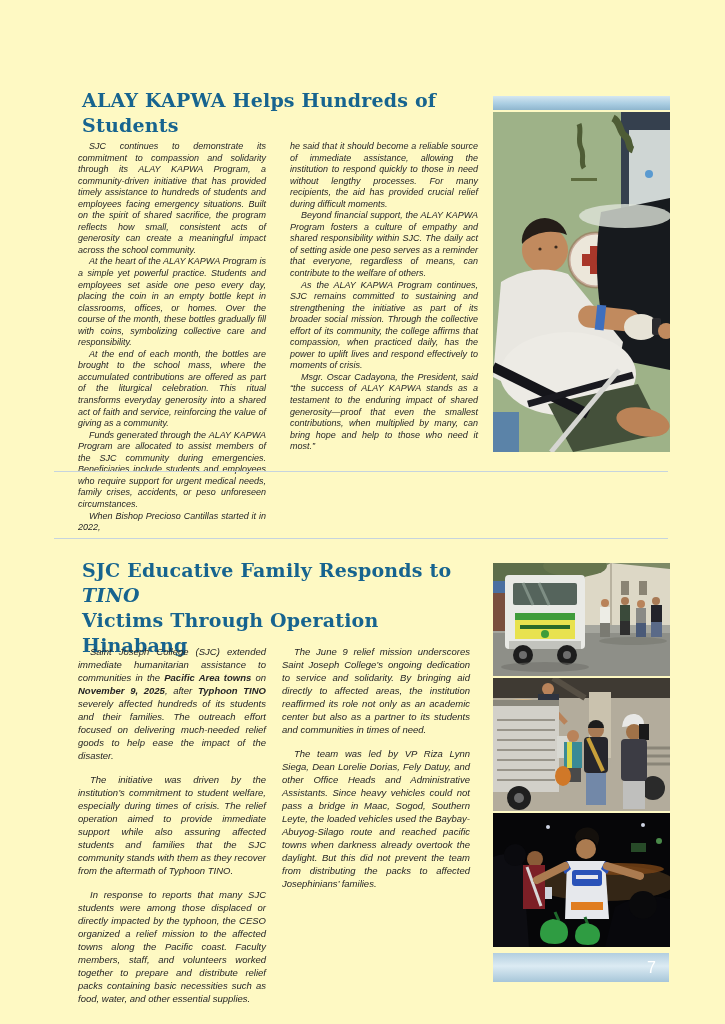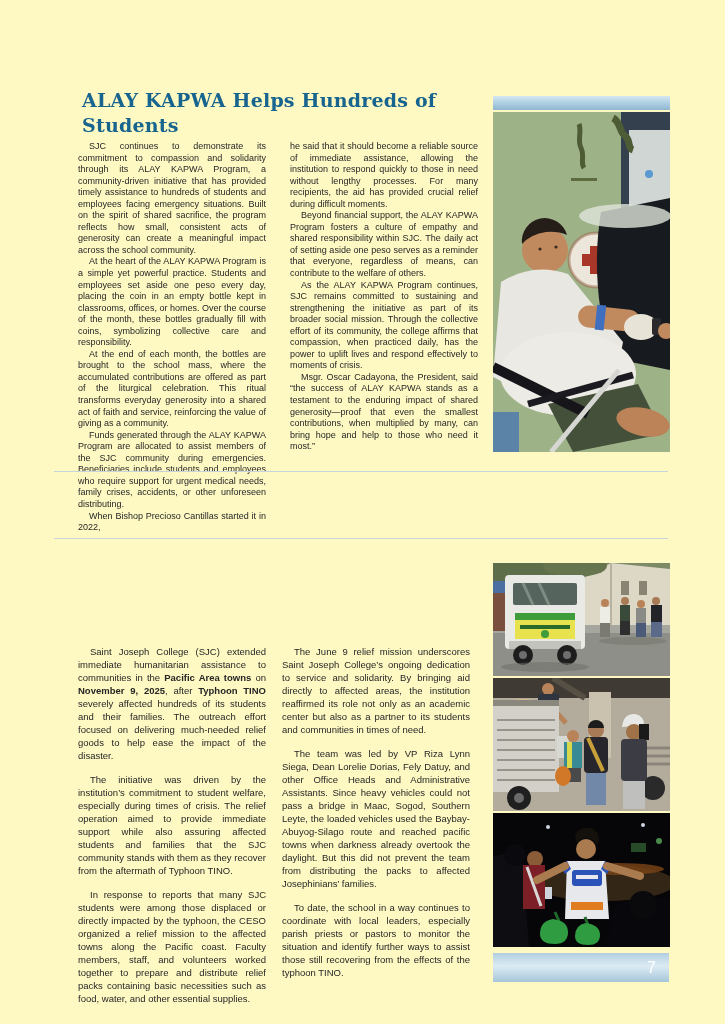--- a/index.html
+++ b/index.html
@@ -1,21 +1,21 @@
 <!DOCTYPE html>
 <html><head>
 <meta charset="utf-8">
 <style>
   html,body{margin:0;padding:0;background:#ffffff;}
   .page{position:relative;width:725px;height:1024px;background:#fef9c3;overflow:hidden;
         font-family:"Liberation Sans",sans-serif;color:#262626;}
   .a-title{position:absolute;font-family:"DejaVu Serif",serif;font-weight:bold;
            color:#17648f;font-size:19px;line-height:25px;letter-spacing:.2px;}
   .cols{position:absolute;display:flex;}
-  .col{text-align:justify;}
+  .col{text-align:justify;font-style:italic;}
   .art1 .col{width:195px;font-size:9px;line-height:11.55px;}
   .art1 .col+.col{margin-left:24px;}
   .art1 .col p{margin:0;text-indent:11px;}
   .no-first-indent p:first-child{text-indent:0;}
   .art2 .col{width:188px;font-size:9.5px;line-height:13px;}
   .art2 .col+.col{margin-left:16px;}
   .art2 .col p{margin:0 0 11px;text-indent:12px;}
   .divider{position:absolute;height:1px;background:#c6d4de;}
   .quote{position:absolute;font-style:italic;color:#2d7ab2;font-size:13.5px;line-height:20.5px;}
   .photo{position:absolute;overflow:hidden;background:#888;}
@@ -33,21 +33,21 @@
 
   <div class="a-title" style="left:82px;top:88px;width:405px;">
     <div>ALAY KAPWA Helps Hundreds of Students</div>
   </div>
 
   <div class="cols art1" style="left:78px;top:141px;width:400px;">
     <div class="col">
         <p>SJC continues to demonstrate its commitment to compassion and solidarity through its ALAY KAPWA Program, a community-driven initiative that has provided timely assistance to hundreds of students and employees facing emergency situations. Built on the spirit of shared sacrifice, the program reflects how small, consistent acts of generosity can create a meaningful impact across the school community.</p>
         <p>At the heart of the ALAY KAPWA Program is a simple yet powerful practice. Students and employees set aside one peso every day, placing the coin in an empty bottle kept in classrooms, offices, or homes. Over the course of the month, these bottles gradually fill with coins, symbolizing collective care and responsibility.</p>
         <p>At the end of each month, the bottles are brought to the school mass, where the accumulated contributions are offered as part of the liturgical celebration. This ritual transforms everyday generosity into a shared act of faith and service, reinforcing the value of giving as a community.</p>
-        <p>Funds generated through the ALAY KAPWA Program are allocated to assist members of the SJC community during emergencies. Beneficiaries include students and employees who require support for urgent medical needs, family crises, accidents, or other unforeseen distributing.</p>
+        <p>Funds generated through the ALAY KAPWA Program are allocated to assist members of the SJC community during emergencies. Beneficiaries include students and employees who require support for urgent medical needs, family crises, accidents, or peso unforeseen circumstances.</p>
         <p>When Bishop Precioso Cantillas started it in 2022,</p>
       </div>
     <div class="col no-first-indent">
         <p>he said that it should become a reliable source of immediate assistance, allowing the institution to respond quickly to those in need without lengthy processes. For many recipients, the aid has provided crucial relief during difficult moments.</p>
         <p>Beyond financial support, the ALAY KAPWA Program fosters a culture of empathy and shared responsibility within SJC. The daily act of setting aside one peso serves as a reminder that everyone, regardless of means, can contribute to the welfare of others.</p>
         <p>As the ALAY KAPWA Program continues, SJC remains committed to sustaining and strengthening the initiative as part of its broader social mission. Through the collective effort of its community, the college affirms that compassion, when practiced daily, has the power to uplift lives and respond effectively to moments of crisis.</p>
         <p>Msgr. Oscar Cadayona, the President, said “the success of ALAY KAPWA stands as a testament to the enduring impact of shared generosity—proof that even the smallest contributions, when multiplied by many, can bring hope and help to those who need it most.”</p>
       </div>
   </div>
 
@@ -88,31 +88,34 @@
       <path d="M58 340 L126 258" stroke="#d6d6d2" stroke-width="5"></path>
       <rect x="0" y="300" width="26" height="40" fill="#4a77b0" opacity="0.8"></rect>
     </svg>
   </div>
 
   <div class="divider" style="left:54px;top:471px;width:614px;"></div>
 
 
   <div class="divider" style="left:54px;top:538px;width:614px;"></div>
 
+  <div class="a-title" style="left:82px;top:558px;width:405px;">
+    <div><span>SJC Educative Family Responds to </span><i>TINO</i></div>
+    <div>Victims Through Operation Hinabang</div>
+  </div>
 
   <div class="cols art2" style="left:78px;top:645px;width:394px;">
     <div class="col">
         <p><span>Saint Joseph College (SJC) extended immediate humanitarian assistance to communities in the </span><b>Pacific Area towns</b><span> on </span><b>November 9, 2025</b><span>, after </span><b>Typhoon TINO</b><span> severely affected hundreds of its students and their families. The outreach effort focused on delivering much-needed relief goods to help ease the impact of the disaster.</span></p>
         <p>The initiative was driven by the institution’s commitment to student welfare, especially during times of crisis. The relief operation aimed to provide immediate support while also assuring affected students and families that the SJC community stands with them as they recover from the aftermath of Typhoon TINO.</p>
         <p>In response to reports that many SJC students were among those displaced or directly impacted by the typhoon, the CESO organized a relief mission to the affected towns along the Pacific coast. Faculty members, staff, and volunteers worked together to prepare and distribute relief packs containing basic necessities such as food, water, and other essential supplies.</p>
       </div>
     <div class="col">
         <p>The June 9 relief mission underscores Saint Joseph College’s ongoing dedication to service and solidarity. By bringing aid directly to affected areas, the institution reaffirmed its role not only as an academic center but also as a partner to its students and communities in times of need.</p>
         <p>The team was led by VP Riza Lynn Siega, Dean Lorelie Dorias, Fely Datuy, and other Office Heads and Administrative Assistants. Since heavy vehicles could not pass a bridge in Maac, Sogod, Southern Leyte, the loaded vehicles used the Baybay-Abuyog-Silago route and reached pacific towns when darkness already overtook the daylight.  But this did not prevent the team from distributing the packs to affected Josephinians’ families.</p>
-        <p>To date, the school in a way continues to coordinate with local leaders, especially parish priests or pastors to monitor the situation and identify further ways to assist those still recovering from the effects of the typhoon TINO.</p>
       </div>
   </div>
 
   <div class="photo" style="left:493px;top:563px;width:177px;height:113px;">
     <svg width="177" height="113" viewBox="0 0 177 113">
       <rect width="177" height="113" fill="#7d8a66"></rect>
       <path d="M92 14 L118 0 L177 6 L177 62 L92 62 Z" fill="#ddd8c6"></path>
       <path d="M118 0 L118 62" stroke="#b8b2a0" stroke-width="2"></path>
       <rect x="128" y="18" width="8" height="14" fill="#8a8474"></rect>
       <rect x="146" y="18" width="8" height="14" fill="#8a8474"></rect>

